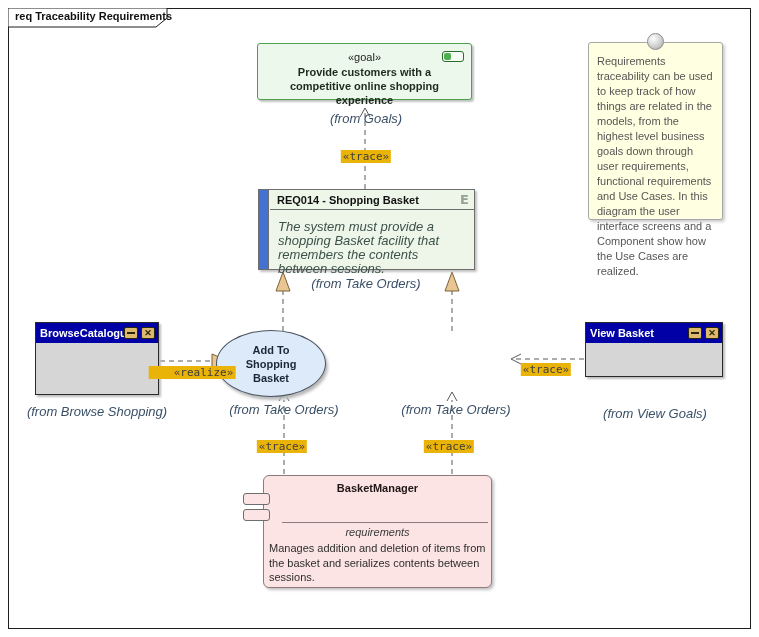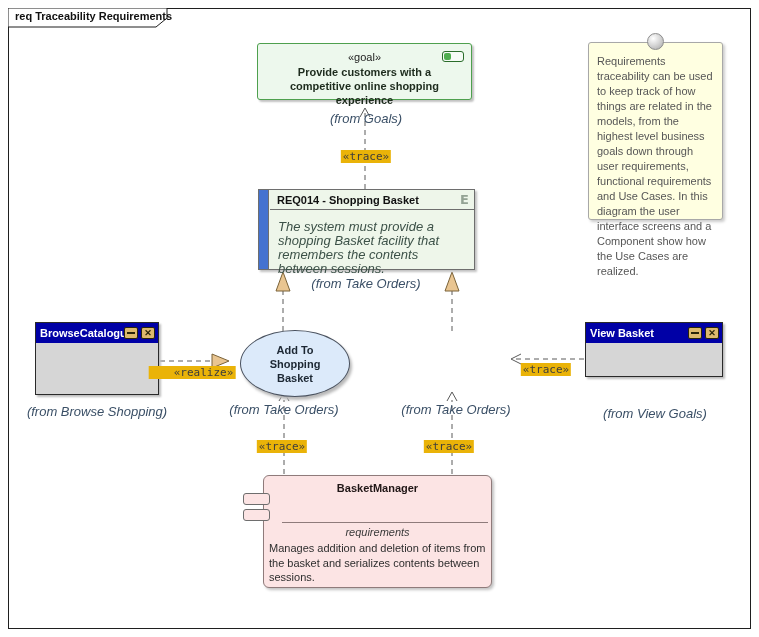--- a/index.html
+++ b/index.html
@@ -17,21 +17,21 @@
   .battery { position:absolute; right:7px; top:7px; width:22px; height:11px; border:1px solid #2b6d2b; border-radius:3px; background:#f6fbf6; }
   .battery .fill { position:absolute; left:1px; top:1px; bottom:1px; width:7px; background:#4fae4f; border-radius:2px; }
 
   .req { left:258px; top:189px; width:217px; height:81px; background:#eef6ea; border:1px solid #6e6e6e; box-shadow:2px 2px 2px #c2c2c2; }
   .req .bar { position:absolute; left:0; top:0; bottom:0; width:10px; background:#4472d0; border-right:1px solid #6e6e6e; }
   .req .hdr { position:absolute; left:11px; right:0; top:0; height:20px; border-bottom:1px solid #6e6e6e; font-size:11px; font-weight:bold; color:#111; padding:4px 0 0 7px; }
   .req .eglyph { position:absolute; right:5px; top:2px; font-size:13px; font-weight:bold; color:#94a394; font-family:"DejaVu Sans", sans-serif; }
   .req .body { position:absolute; left:11px; top:21px; right:0; bottom:0; font-size:13px; font-style:italic; color:#3c5148; line-height:14px; padding:9px 8px 0 8px; }
 
   .usecase { background:#dceafa; border:1px solid #4a525f; border-radius:50%; box-shadow:2px 3px 3px #b9b9b9; display:flex; align-items:center; justify-content:center; text-align:center; font-size:11px; font-weight:bold; color:#1c2733; line-height:14px; padding:0 14px; }
-  .uc1 { left:240px; top:330px; width:110px; height:67px;justify-content:flex-end; }
+  .uc1 { left:216px; top:330px; width:110px; height:67px;justify-content:flex-end; }
   .uc2 { left:402px; top:330px; width:108px; height:67px; }
 
   .screen { border:1px solid #2a2a2a; box-shadow:2px 2px 2px #bdbdbd; }
   .scr1 { left:35px; top:322px; width:124px; height:73px; }
   .scr2 { left:585px; top:322px; width:138px; height:55px; }
   .titlebar { height:20px; background:#0000a6; color:#fff; display:flex; align-items:center; padding-left:4px; }
   .titlebar .ttl { font-size:11px; font-weight:bold; white-space:nowrap; overflow:hidden; flex:1 1 auto; }
   .win-btn { width:14px; height:12px; background:#ddb96d; border:1px solid #2a2408; border-radius:2px; margin-right:3px; flex:0 0 auto; position:relative; display:flex; align-items:center; justify-content:center; }
   .win-btn .hbar { width:8px; height:2px; background:#2a2408; }
   .win-btn .xg { font-size:9px; line-height:9px; color:#2a2408; font-weight:bold; }

